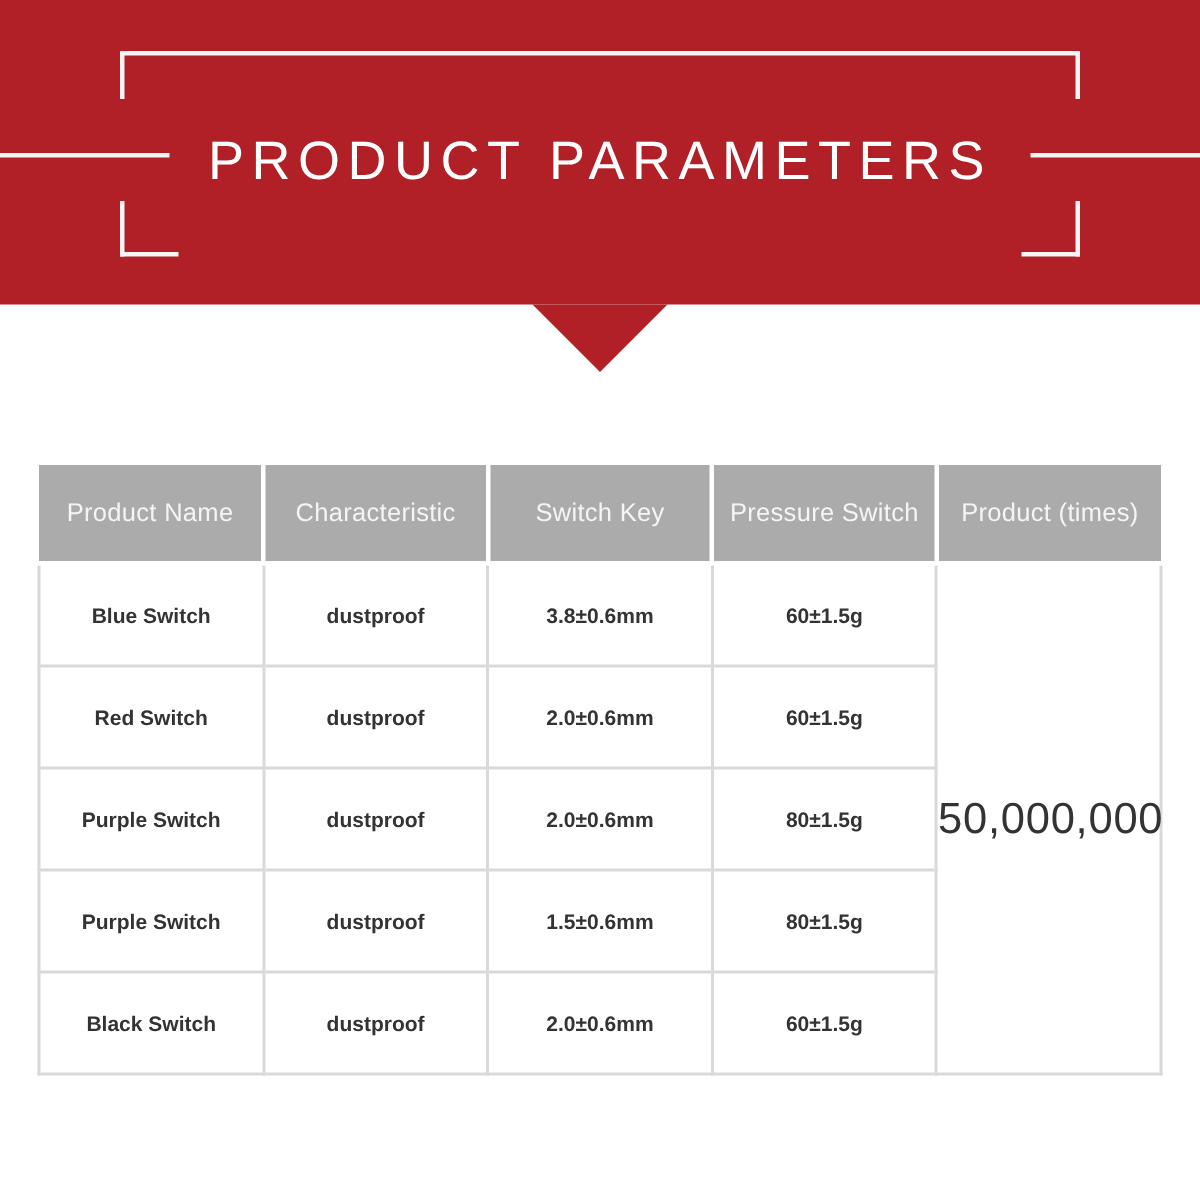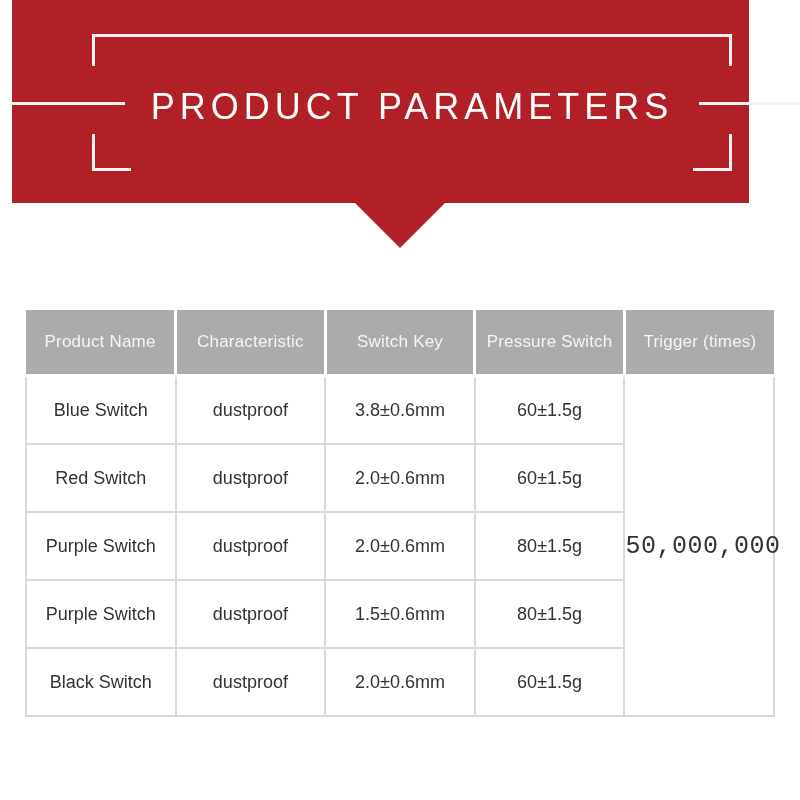--- a/index.html
+++ b/index.html
@@ -8,21 +8,21 @@
     --border-gray:#D9D9D9;
     --body-text:#333333;
     --line-white:#F8F4F4;
   }
   html,body{margin:0;padding:0;background:#ffffff;}
   .page{
     position:relative;width:800px;height:800px;background:#ffffff;overflow:hidden;
     font-family:"Liberation Sans","DejaVu Sans",sans-serif;
   }
   
-  .banner{position:absolute;top:0;left:12px;width:737px;height:203px;background:var(--accent);}
+  .banner{position:absolute;top:0;left:0;width:800px;height:203px;background:var(--accent);}
   .banner-pointer{
     position:absolute;top:203px;left:355px;width:0;height:0;
     border-left:45px solid transparent;border-right:45px solid transparent;
     border-top:45px solid var(--accent);
   }
   .frame{position:absolute;background:var(--line-white);}
   .f-top      {left:80px; top:34px;  width:640px;height:3px;}
   .f-tl-stub  {left:80px; top:34px;  width:3px;  height:32px;}
   .f-tr-stub  {left:717px;top:34px;  width:3px;  height:32px;}
   .f-ml       {left:0;    top:102px; width:113px;height:3px;}
@@ -43,24 +43,24 @@
   }
   .params th{
     background:var(--header-gray);color:#f5f5f5;font-weight:400;font-size:17px;
     height:64px;border:3px solid #ffffff;border-top:0;text-align:center;
     padding:0;letter-spacing:0.2px;
   }
   .params th:first-child{border-left:0;}
   .params th:last-child{border-right:0;}
   .params td{
     background:#ffffff;border:2px solid var(--border-gray);
-    color:var(--body-text);font-weight:400;font-size:18px;
+    color:var(--body-text);font-weight:700;font-size:14px;
     text-align:center;vertical-align:middle;height:66px;padding:0;
   }
-  .params td.lifetime{font-weight:400;font-size:25px;letter-spacing:0.5px;font-family:Liberation Mono, monospace;}
+  .params td.lifetime{font-weight:400;font-size:29px;letter-spacing:0.5px;}
 </style>
 </head>
 <body>
 
 <div class="page">
 
   <div class="banner">
     <div class="frame f-top"></div>
     <div class="frame f-tl-stub"></div>
     <div class="frame f-tr-stub"></div>
@@ -74,21 +74,21 @@
   </div>
   <div class="banner-pointer"></div>
 
   <table class="params">
     <thead>
       <tr>
         <th>Product Name</th>
         <th>Characteristic</th>
         <th>Switch Key</th>
         <th>Pressure Switch</th>
-        <th>Trigger (times)</th>
+        <th>Product (times)</th>
       </tr>
     </thead>
     <tbody>
       <tr>
         <td>Blue Switch</td>
         <td>dustproof</td>
         <td>3.8±0.6mm</td>
         <td>60±1.5g</td>
         <td class="lifetime" rowspan="5">50,000,000</td>
       </tr>

